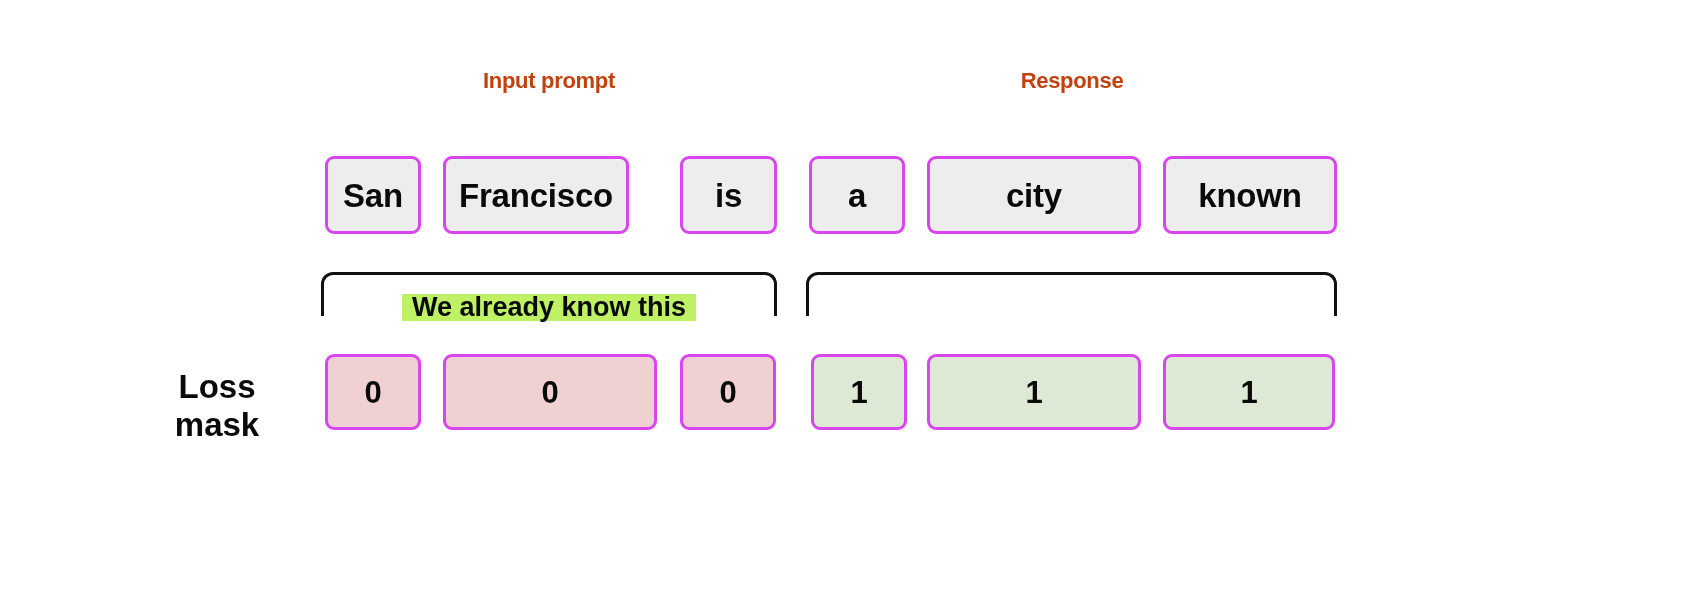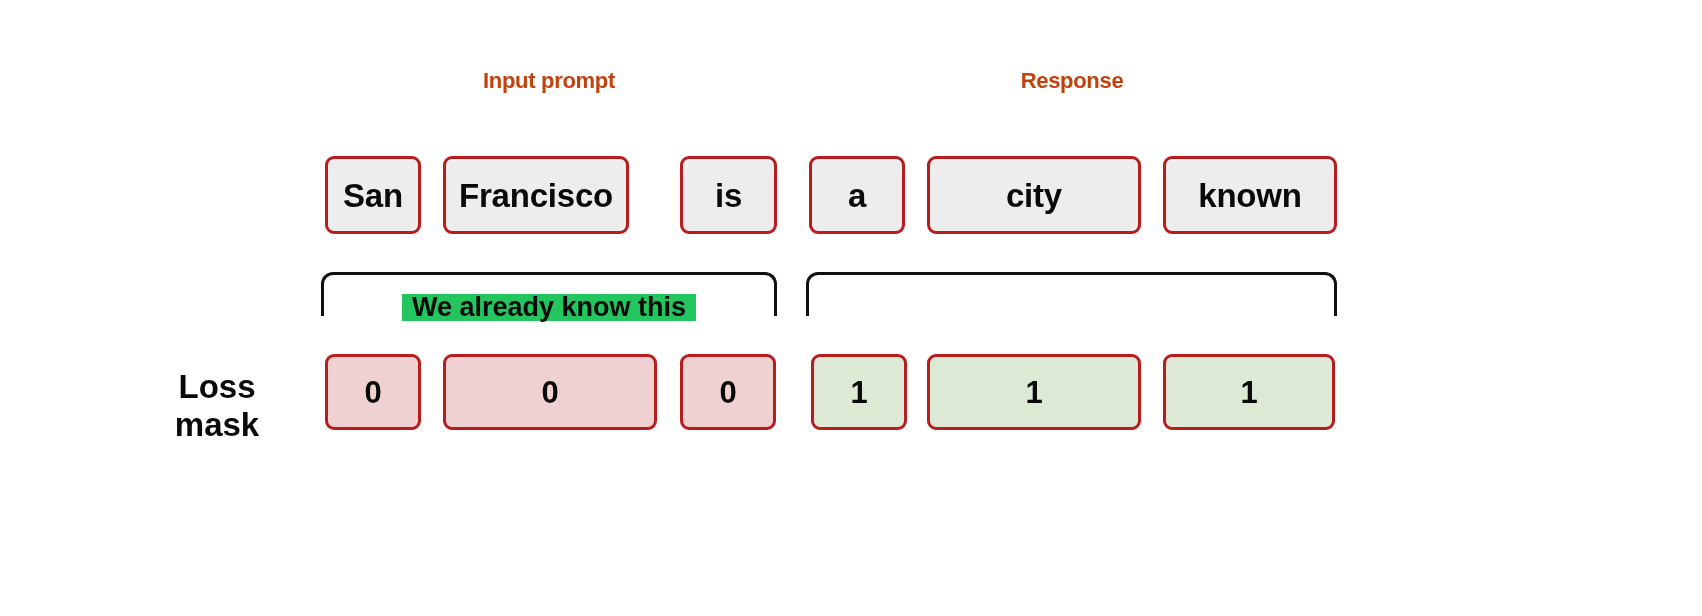--- a/index.html
+++ b/index.html
@@ -31,21 +31,21 @@
     white-space: nowrap;
     text-align: right;
     transform: translateX(-50%);
     line-height: 1;
   }
 
   
   .cell {
     position: absolute;
     box-sizing: border-box;
-    border: 3px solid #b91c1c;
+    border: 3px solid #d946ef;
     border-radius: 9px;
     display: flex;
     align-items: center;
     justify-content: center;
     color: #0a0a0a;
     line-height: 1;
     white-space: nowrap;
   }
   .token-cell {
     background: #ededed;
@@ -72,21 +72,21 @@
     pointer-events: none;
   }
   .bracket-label {
     position: absolute;
     font-size: 27px;
     font-weight: 700;
     color: #0a0a0a;
     white-space: nowrap;
     transform: translateX(-50%);
     line-height: 1;
-    background: #22c55e;
+    background: #bef264;
     padding: 0 10px;
   }
 
   
   .row-label {
     position: absolute;
     font-size: 33px;
     font-weight: 700;
     color: #0a0a0a;
     line-height: 1.15;

